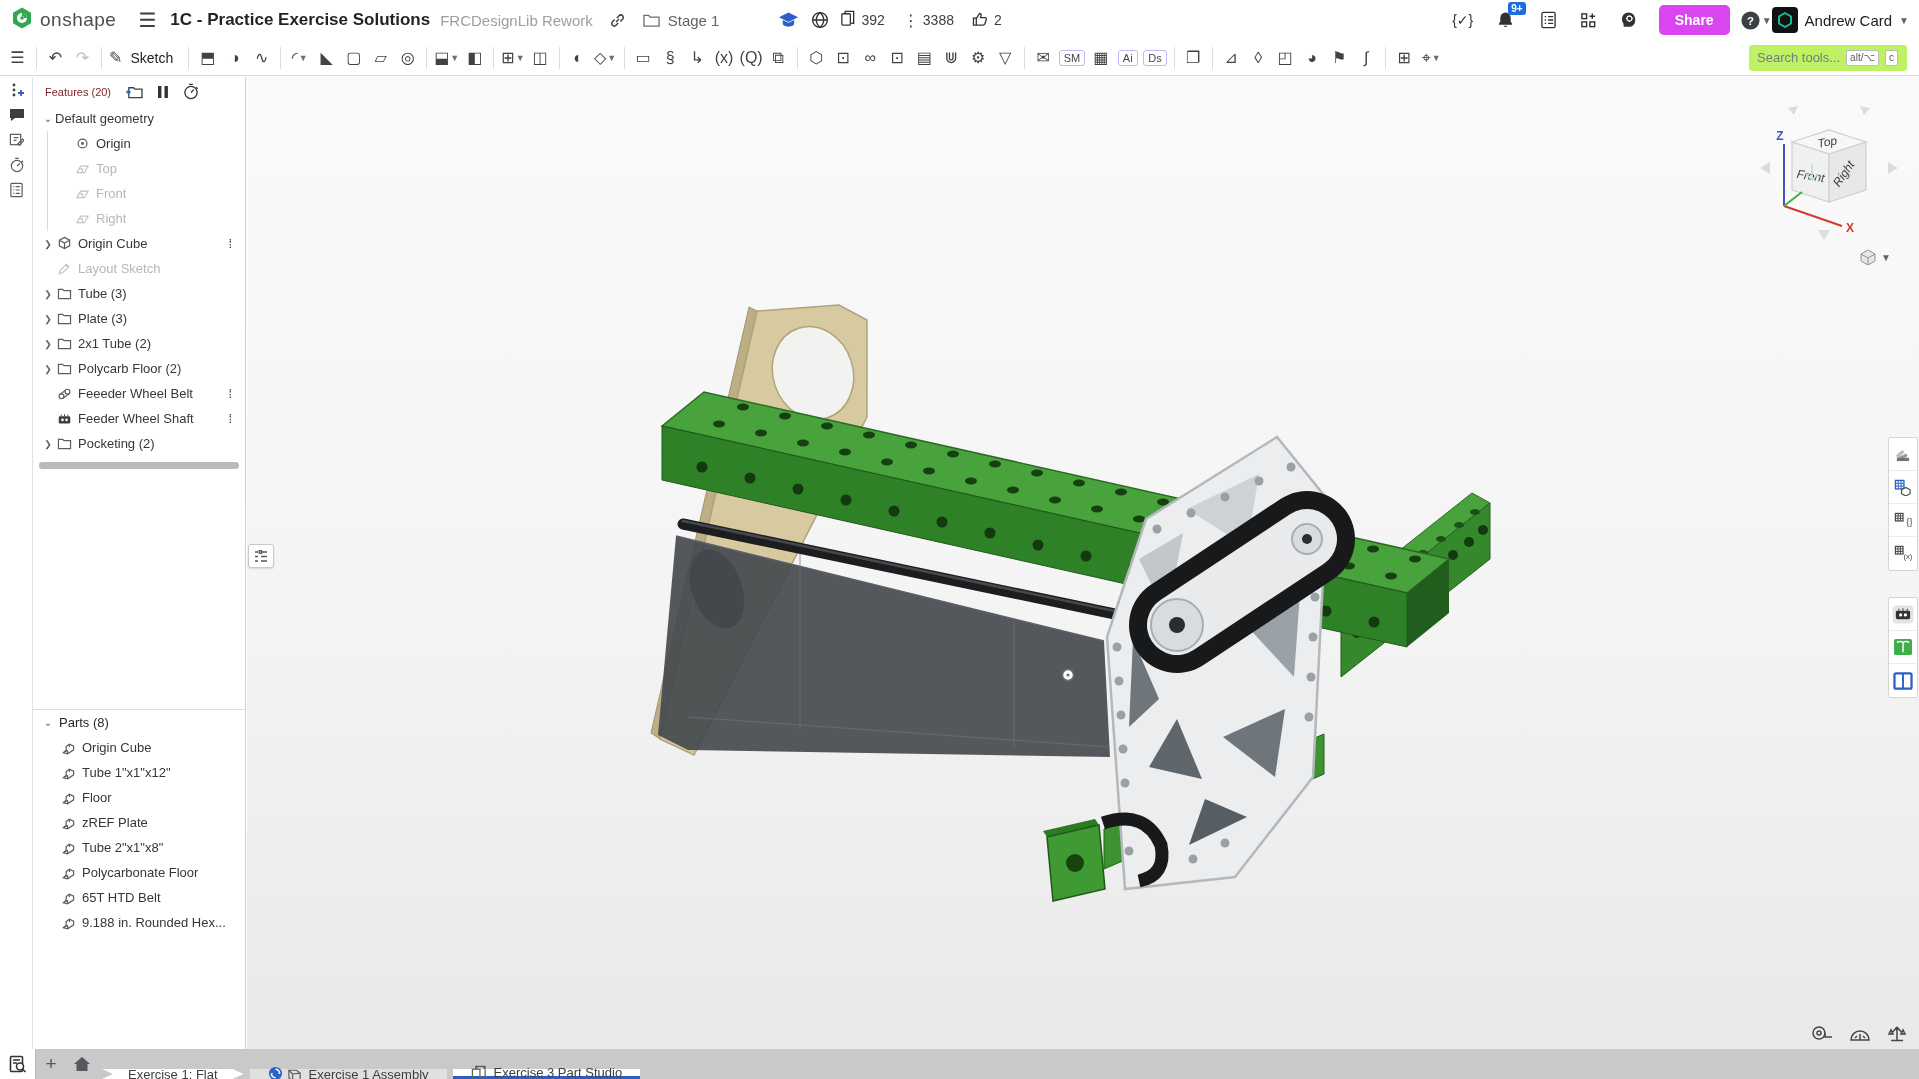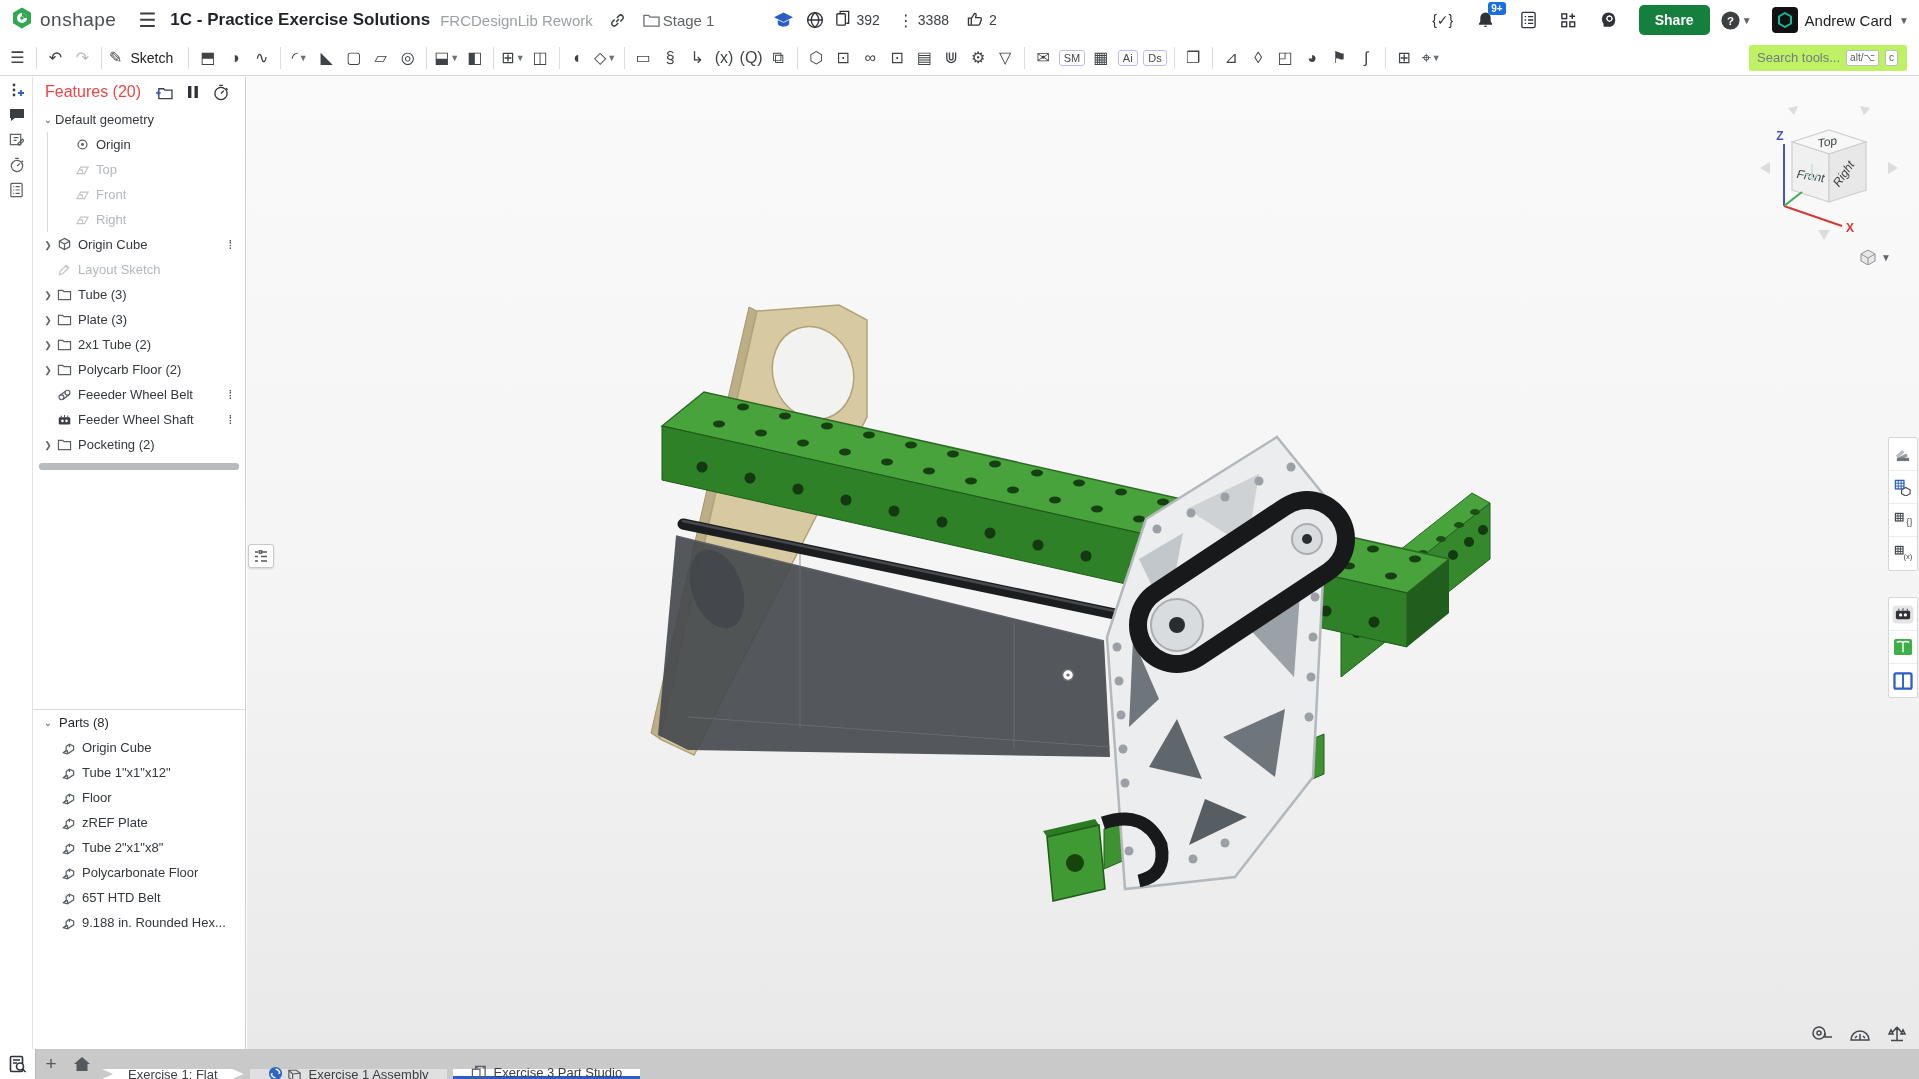--- a/index.html
+++ b/index.html
@@ -11,26 +11,26 @@
   .topbar { position:absolute; left:0; top:0; right:0; height:40px; background:#fff;
     display:flex; align-items:center; padding:0 10px; z-index:30; }
   .logo { display:flex; align-items:center; gap:6px; }
   .logo-word { font-size:19px; color:#4a4f54; letter-spacing:.5px; }
   .hamburger { font-size:20px; color:#3c4043; margin:0 14px 0 22px; cursor:pointer; }
   .doc-title { font-size:17px; font-weight:bold; color:#1f2328; white-space:nowrap; }
   .doc-sub { font-size:15px; color:#9aa0a6; margin-left:10px; white-space:nowrap; }
   .tb-ic { width:22px; height:22px; display:inline-flex; align-items:center; justify-content:center; color:#3c4043; }
   .tb-stat { display:flex; align-items:center; gap:5px; font-size:14px; color:#3c4043; margin:0 9px; }
   .spacer { flex:1; }
-  .share-btn { background:#15803d; color:#fff; font-size:14px; font-weight:bold;
+  .share-btn { background:#d946ef; color:#fff; font-size:14px; font-weight:bold;
     border:none; border-radius:5px; padding:7px 16px; margin:0 10px; cursor:pointer; }
   .bell-wrap { position:relative; }
   .badge { position:absolute; top:-7px; right:-9px; background:#1a6ee0; color:#fff; font-size:10px;
     font-weight:bold; border-radius:3px; padding:1px 3px; }
-  .user { display:flex; align-items:center; gap:7px; font-size:15px; color:#202124; margin-left:20px; }
+  .user { display:flex; align-items:center; gap:7px; font-size:15px; color:#202124; margin-left:0; }
   .avatar { width:26px; height:26px; border-radius:4px; background:#111; display:flex;
     align-items:center; justify-content:center; }
   .caret { font-size:10px; color:#5f6368; }
 
   
   .toolbar { position:absolute; left:0; top:40px; right:0; height:36px; background:#fff;
     border-bottom:1px solid #d9d9d9; display:flex; align-items:center; padding:0 4px; z-index:25; }
   .tgroup { display:flex; align-items:center; }
   .tsep { width:1px; height:22px; background:#ddd; margin:0 5px; }
   .tool { min-width:27px; height:28px; display:flex; align-items:center; justify-content:center;
@@ -52,21 +52,21 @@
   .rail-ic { width:33px; height:25px; display:flex; align-items:center; justify-content:center; cursor:pointer; }
 
   
   .fpanel { position:absolute; left:33px; top:77px; width:213px; bottom:30px; background:#fff;
     border-right:1px solid #cfcfcf; z-index:20; font-size:13px; color:#33383d; }
   .filter-row { display:flex; align-items:center; gap:6px; padding:10px 8px 6px 10px; }
   .filter-input { flex:1; height:26px; border:1px solid #c9cdd1; border-radius:3px; padding:0 7px;
     font-size:13px; font-style:italic; color:#444; font-family:"Liberation Sans",sans-serif; }
   .filter-input::placeholder { color:#9aa0a6; }
   .fhead { display:flex; align-items:center; padding:6px 8px 6px 12px; }
-  .fhead .t { font-size:16px; color:#ef4444; }
+  .fhead .t { font-size:11px; color:#7f1d1d; }
   .fhead .hic { margin-left:14px; cursor:pointer; display:flex; }
   .frow { display:flex; align-items:center; height:25px; padding-left:8px; cursor:pointer; position:relative; }
   .frow .chev { width:14px; font-size:9px; color:#5f6368; text-align:center; }
   .frow .ficon { width:18px; display:flex; justify-content:center; margin-right:5px; }
   .frow .flabel { white-space:nowrap; overflow:hidden; text-overflow:ellipsis; }
   .frow.muted .flabel { color:#b3b8bd; }
   .frow.muted svg path, .frow.muted svg circle, .frow.muted svg rect { stroke:#c0c4c8 !important; }
   .frow .fmenu { margin-left:auto; margin-right:14px; color:#3c4043; font-size:13px; letter-spacing:-1px; }
   .frow.lvl1 { padding-left:26px; }
   .guide { position:absolute; left:14px; top:0; bottom:0; width:1px; background:#d7dadd; }
@@ -132,21 +132,21 @@
     <span class="tb-ic" style="margin-left:14px">
       <svg width="17" height="17" viewBox="0 0 18 18" fill="none" stroke="#3c4043" stroke-width="1.6">
           <path d="M7.5 10.5l3-3M6 8l-2.3 2.3a2.6 2.6 0 003.7 3.7L9.7 11.7M8.3 6.3L10.6 4a2.6 2.6 0 013.7 3.7L12 10"></path>
         </svg>
     </span>
     <span class="tb-ic" style="margin-left:12px">
       <svg width="17" height="15" viewBox="0 0 18 15" fill="none" stroke="#6b7075" stroke-width="1.4">
           <path d="M1 13.5V2h5l1.5 2H17v9.5z"></path>
         </svg>
     </span>
-    <span style="font-size:15px;color:#5f6368;">Stage 1</span>
+    <span style="font-size:15px;color:#5f6368;margin-left:5px">Stage 1</span>
 
     <span class="tb-ic" style="margin-left:58px">
       <svg width="19" height="16" viewBox="0 0 20 16">
           <path d="M10 0L0 5l10 5 10-5z" fill="#2b5fc7"></path>
           <path d="M4 8v4c0 1.6 2.7 3 6 3s6-1.4 6-3V8l-6 3z" fill="#2b5fc7"></path>
         </svg>
     </span>
     <span class="tb-ic" style="margin-left:10px">
       <svg width="18" height="18" viewBox="0 0 20 20" fill="none" stroke="#2f3337" stroke-width="1.5">
           <circle cx="10" cy="10" r="8.2"></circle>

